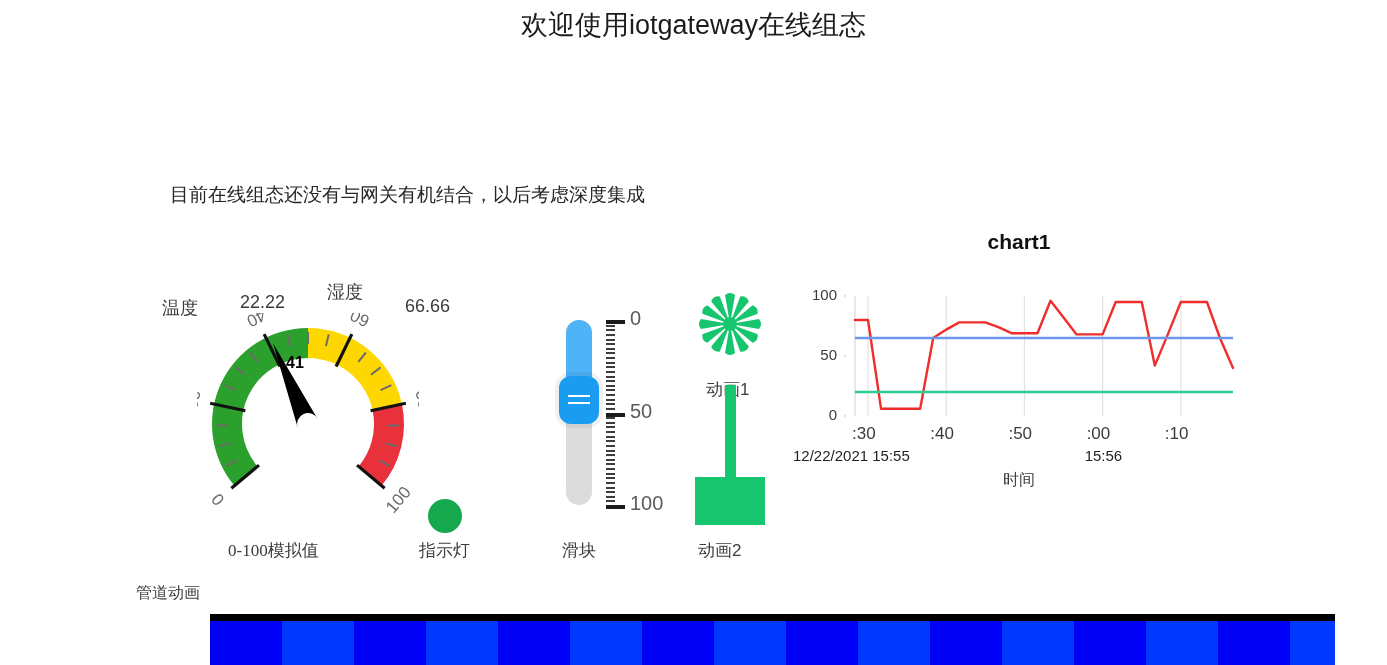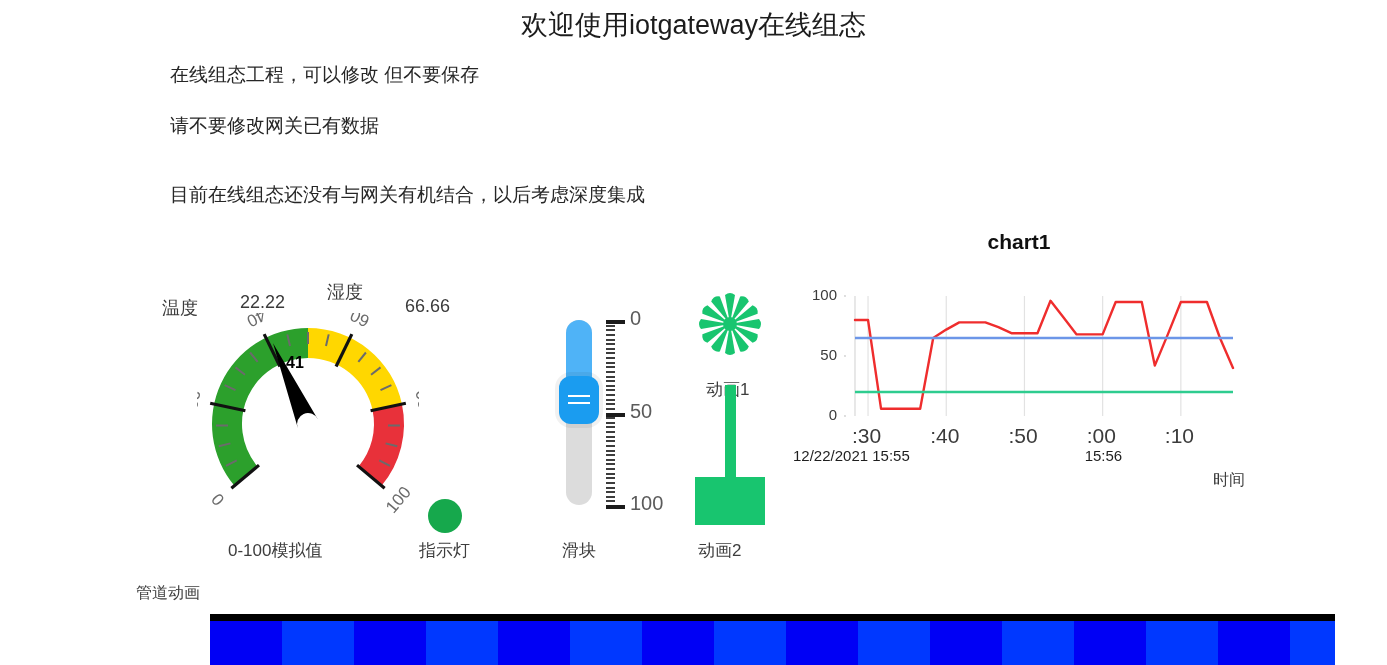--- a/index.html
+++ b/index.html
@@ -51,21 +51,21 @@
   .r-hum-value   { left: 405px; top: 296px; }
 
   
   .caption {
     position: absolute;
     font-size: 17px;
     color: #3d3d3d;
     white-space: nowrap;
     text-align: center;
   }
-  .cap-gauge   { left: 228px; top: 539px; }
+  .cap-gauge   { left: 228px; top: 539px; font-family: Liberation Serif, serif; }
   .cap-lamp    { left: 419px; top: 539px; }
   .cap-slider  { left: 562px; top: 539px; }
   .cap-anim1   { left: 706px; top: 378px; }
   .cap-anim2   { left: 698px; top: 539px; }
   .cap-pipe    { left: 136px; top: 583px; font-size: 16px; text-align: right; }
 
   
   .gauge-wrap {
     position: absolute;
     left: 197px; top: 313px;
@@ -133,42 +133,40 @@
   
   .chart-wrap { position: absolute; left: 793px; top: 230px; width: 452px; height: 265px; }
   .chart-title {
     position: absolute; left: 0; top: 0; width: 452px;
     text-align: center; font-size: 21px; font-weight: bold; color: #101010;
   }
   .chart-ylabel {
     position: absolute; font-size: 15px; color: #3b3b3b; text-align: right;
     width: 40px; left: 4px;
   }
-  .chart-xtick { position: absolute; font-size: 21px; color: #3b3b3b; white-space: nowrap; }
+  .chart-xtick { position: absolute; font-size: 17px; color: #3b3b3b; white-space: nowrap; }
   .chart-xsub  { position: absolute; font-size: 15px; color: #1f1f1f; white-space: nowrap; }
   .chart-axis-title {
     position: absolute; left: 0; top: 240px; width: 452px;
-    text-align: right; font-size: 16px; color: #3b3b3b;
+    text-align: center; font-size: 16px; color: #3b3b3b;
   }
 
   
   .pipe { position: absolute; left: 210px; top: 614px; width: 1125px; height: 51px; overflow: hidden; }
   .pipe-top { position: absolute; left: 0; top: 0; width: 1125px; height: 7px; background: #000; }
   .pipe-body { position: absolute; left: 0; top: 7px; width: 1125px; height: 44px; display: flex; }
   .pipe-seg { height: 44px; }
 </style>
 </head>
 <body>
 
 <div id="stage">
 
   <div class="page-title">欢迎使用iotgateway在线组态</div>
 
-  <div class="note note-1">在线组态工程，可以修改 但不要保存</div>
-  <div class="note note-2">请不要修改网关已有数据</div>
   <div class="note note-3">目前在线组态还没有与网关有机结合，以后考虑深度集成</div>
 
   <div class="readout r-temp-label">温度</div>
   <div class="readout r-temp-value">22.22</div>
   <div class="readout r-hum-label">湿度</div>
   <div class="readout r-hum-value">66.66</div>
 
   <div class="gauge-wrap">
     <svg width="222" height="222" viewBox="0 0 222 222">
       <g id="gauge-bands">

